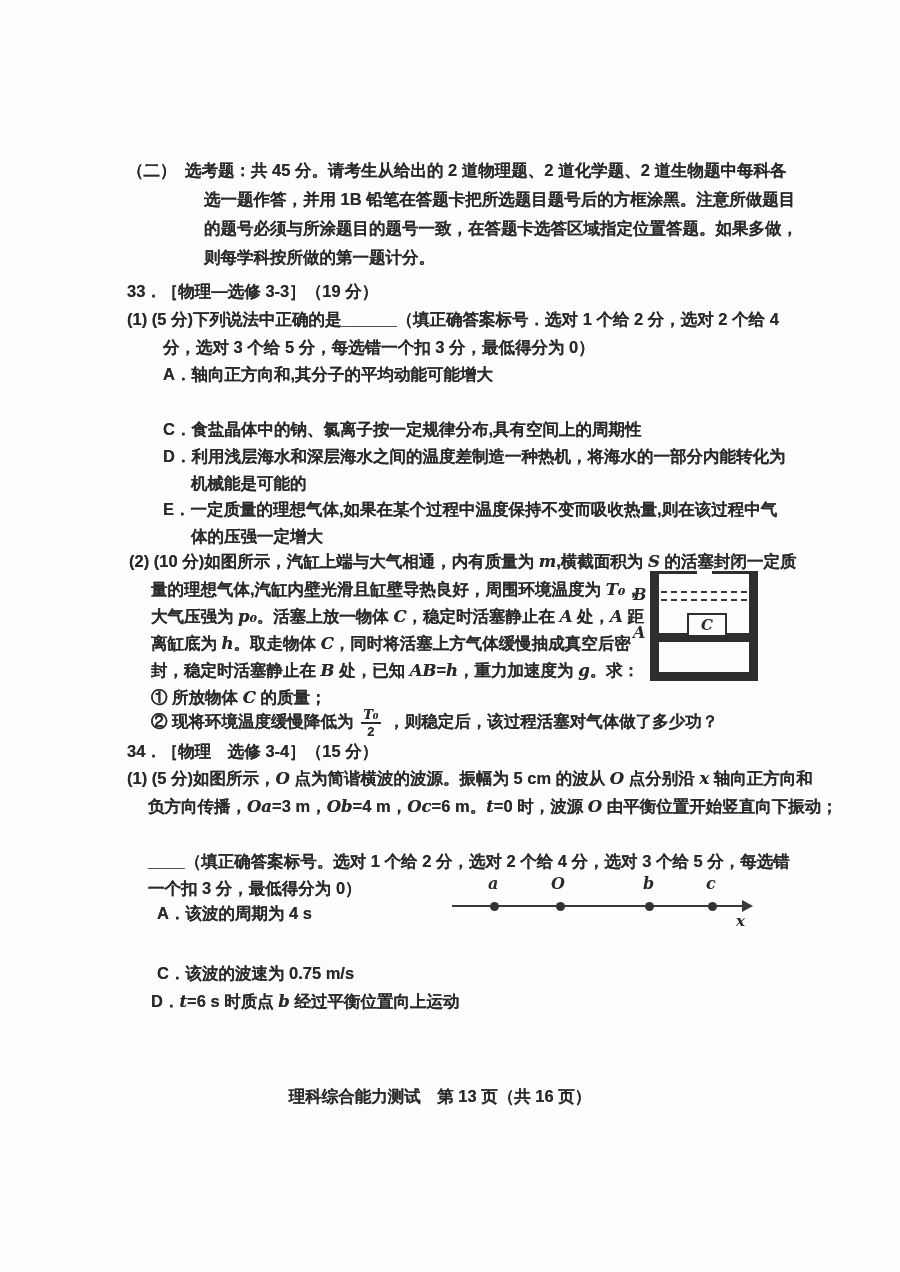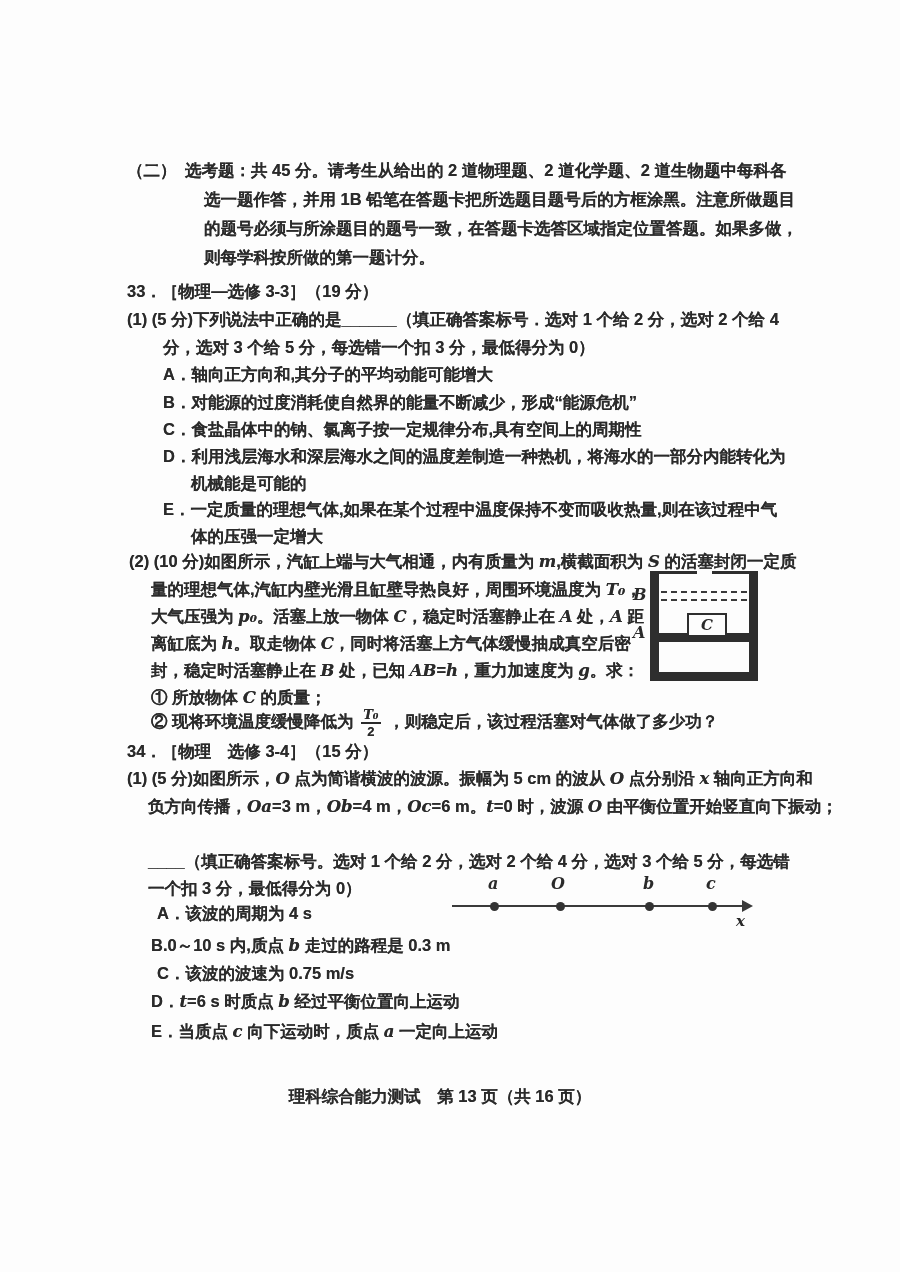--- a/index.html
+++ b/index.html
@@ -56,21 +56,20 @@
   <div class="ln" style="left:185px;top:160px">选考题：共 45 分。请考生从给出的 2 道物理题、2 道化学题、2 道生物题中每科各</div>
   <div class="ln" style="left:204px;top:189px">选一题作答，并用 1B 铅笔在答题卡把所选题目题号后的方框涂黑。注意所做题目</div>
   <div class="ln" style="left:204px;top:218px">的题号必须与所涂题目的题号一致，在答题卡选答区域指定位置答题。如果多做，</div>
   <div class="ln" style="left:204px;top:247px">则每学科按所做的第一题计分。</div>
 
   <div class="ln" style="left:127px;top:281px">33．［物理—选修 3-3］（19 分）</div>
   <div class="ln" style="left:127px;top:309px">(1) (5 分)下列说法中正确的是______（填正确答案标号．选对 1 个给 2 分，选对 2 个给 4</div>
   <div class="ln" style="left:163px;top:337px">分，选对 3 个给 5 分，每选错一个扣 3 分，最低得分为 0）</div>
 
   <div class="ln" style="left:163px;top:364px">A．轴向正方向和,其分子的平均动能可能增大</div>
-  <div class="ln" style="left:163px;top:392px">B．对能源的过度消耗使自然界的能量不断减少，形成“能源危机”</div>
   <div class="ln" style="left:163px;top:419px">C．食盐晶体中的钠、氯离子按一定规律分布,具有空间上的周期性</div>
   <div class="ln" style="left:163px;top:446px">D．利用浅层海水和深层海水之间的温度差制造一种热机，将海水的一部分内能转化为</div>
   <div class="ln" style="left:191px;top:473px">机械能是可能的</div>
   <div class="ln" style="left:163px;top:499px">E．一定质量的理想气体,如果在某个过程中温度保持不变而吸收热量,则在该过程中气</div>
   <div class="ln" style="left:191px;top:526px">体的压强一定增大</div>
 
   <div class="ln" style="left:129px;top:551px">(2) (10 分)如图所示，汽缸上端与大气相通，内有质量为 <i>m</i>,横截面积为 <i>S</i> 的活塞封闭一定质</div>
   <div class="ln" style="left:151px;top:579px">量的理想气体,汽缸内壁光滑且缸壁导热良好，周围环境温度为 <i>T₀</i>，</div>
   <div class="ln" style="left:151px;top:606px">大气压强为 <i>p₀</i>。活塞上放一物体 <i>C</i>，稳定时活塞静止在 <i>A</i> 处，<i>A</i> 距</div>
   <div class="ln" style="left:151px;top:633px">离缸底为 <i>h</i>。取走物体 <i>C</i>，同时将活塞上方气体缓慢抽成真空后密</div>
@@ -95,24 +94,22 @@
     <div class="sideLabel" style="top:52px">A</div>
   </div>
 
   <div class="ln" style="left:127px;top:741px">34．［物理　选修 3-4］（15 分）</div>
   <div class="ln" style="left:127px;top:768px">(1) (5 分)如图所示，<i>O</i> 点为简谐横波的波源。振幅为 5 cm 的波从 <i>O</i> 点分别沿 <i>x</i> 轴向正方向和</div>
   <div class="ln" style="left:148px;top:796px">负方向传播，<i>Oa</i>=3 m，<i>Ob</i>=4 m，<i>Oc</i>=6 m。<i>t</i>=0 时，波源 <i>O</i> 由平衡位置开始竖直向下振动；</div>
   <div class="ln" style="left:148px;top:851px">____（填正确答案标号。选对 1 个给 2 分，选对 2 个给 4 分，选对 3 个给 5 分，每选错</div>
   <div class="ln" style="left:148px;top:878px">一个扣 3 分，最低得分为 0）</div>
 
   <div class="ln" style="left:157px;top:903px">A．该波的周期为 4 s</div>
-  <div class="ln" style="left:151px;top:935px">B.0～10 s 内,质点 <i>b</i> 走过的路程是 0.3 m</div>
   <div class="ln" style="left:157px;top:963px">C．该波的波速为 0.75 m/s</div>
   <div class="ln" style="left:151px;top:991px">D．<i>t</i>=6 s 时质点 <i>b</i> 经过平衡位置向上运动</div>
-  <div class="ln" style="left:151px;top:1021px">E．当质点 <i>c</i> 向下运动时，质点 <i>a</i> 一定向上运动</div>
 
   <div class="axis">
     <div class="line"></div>
     <div class="arrow"></div>
     <div class="dot" style="left:50px"></div>
     <div class="dot" style="left:116px"></div>
     <div class="dot" style="left:205px"></div>
     <div class="dot" style="left:268px"></div>
     <div class="ptLabel" style="left:48px">a</div>
     <div class="ptLabel" style="left:111px">O</div>

